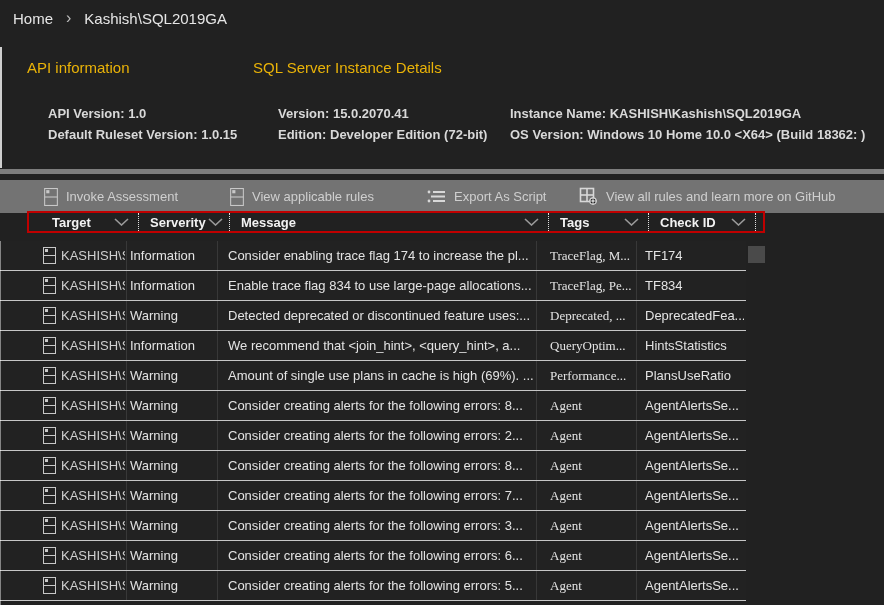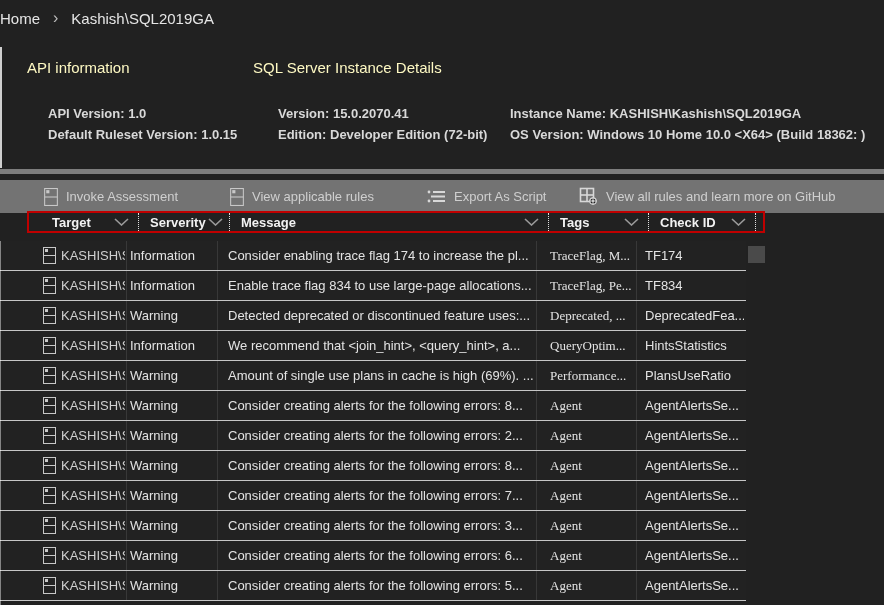--- a/index.html
+++ b/index.html
@@ -7,32 +7,32 @@
   body { font-family: "Liberation Sans", "DejaVu Sans", sans-serif; }
 
   .screen {
     position: relative; width: 884px; height: 605px;
     background: var(--bg, #212121); color: #d6d6d6; overflow: hidden;
   }
 
   
   .breadcrumb {
     position: absolute; top: 0; left: 0; right: 0; height: 36px;
-    display: flex; align-items: center; padding-left: 0; gap: 13px;
+    display: flex; align-items: center; padding-left: 13px; gap: 13px;
     font-size: 15px; color: #e6e6e6;
   }
   .breadcrumb .crumb { cursor: pointer; }
   .crumb-sep { color: #bdbdbd; font-size: 16px; line-height: 1; }
 
   
   .details {
     position: absolute; top: 47px; left: 0; right: 0; height: 121px;
     border-left: 2px solid #cfcfcf;
   }
-  .dt { position: absolute; top: 12px; font-size: 15px; color: #fef9c3; }
+  .dt { position: absolute; top: 12px; font-size: 15px; color: #eab308; }
   .api-title  { left: 25px; }
   .inst-title { left: 251px; }
   .dlist { position: absolute; top: 56px; font-size: 13px; color: #d9d9d9; line-height: 21px; font-weight: bold; }
   .api-list  { left: 46px; }
   .inst-list { left: 276px; }
   .inst2-list{ left: 508px; }
 
   
   .divider { position: absolute; top: 169px; left: 0; right: 0; height: 5px; background: var(--divider, #7d7d7d); }
 

